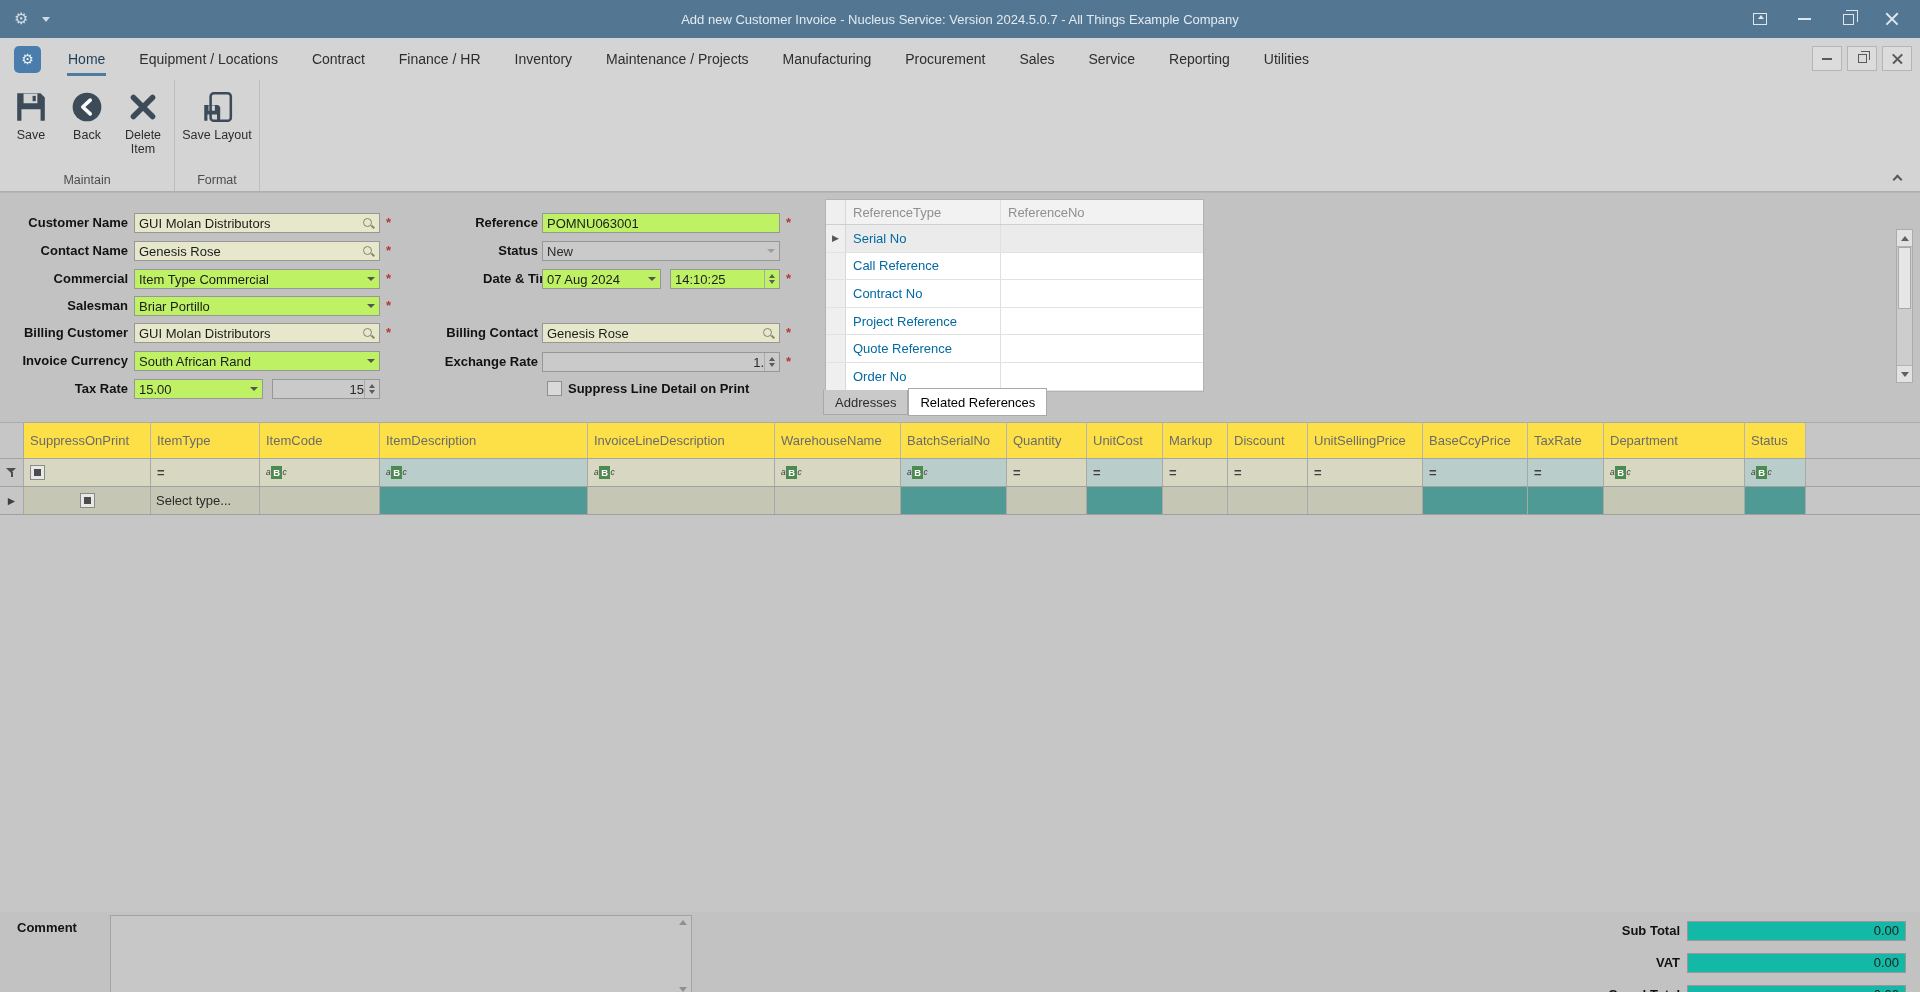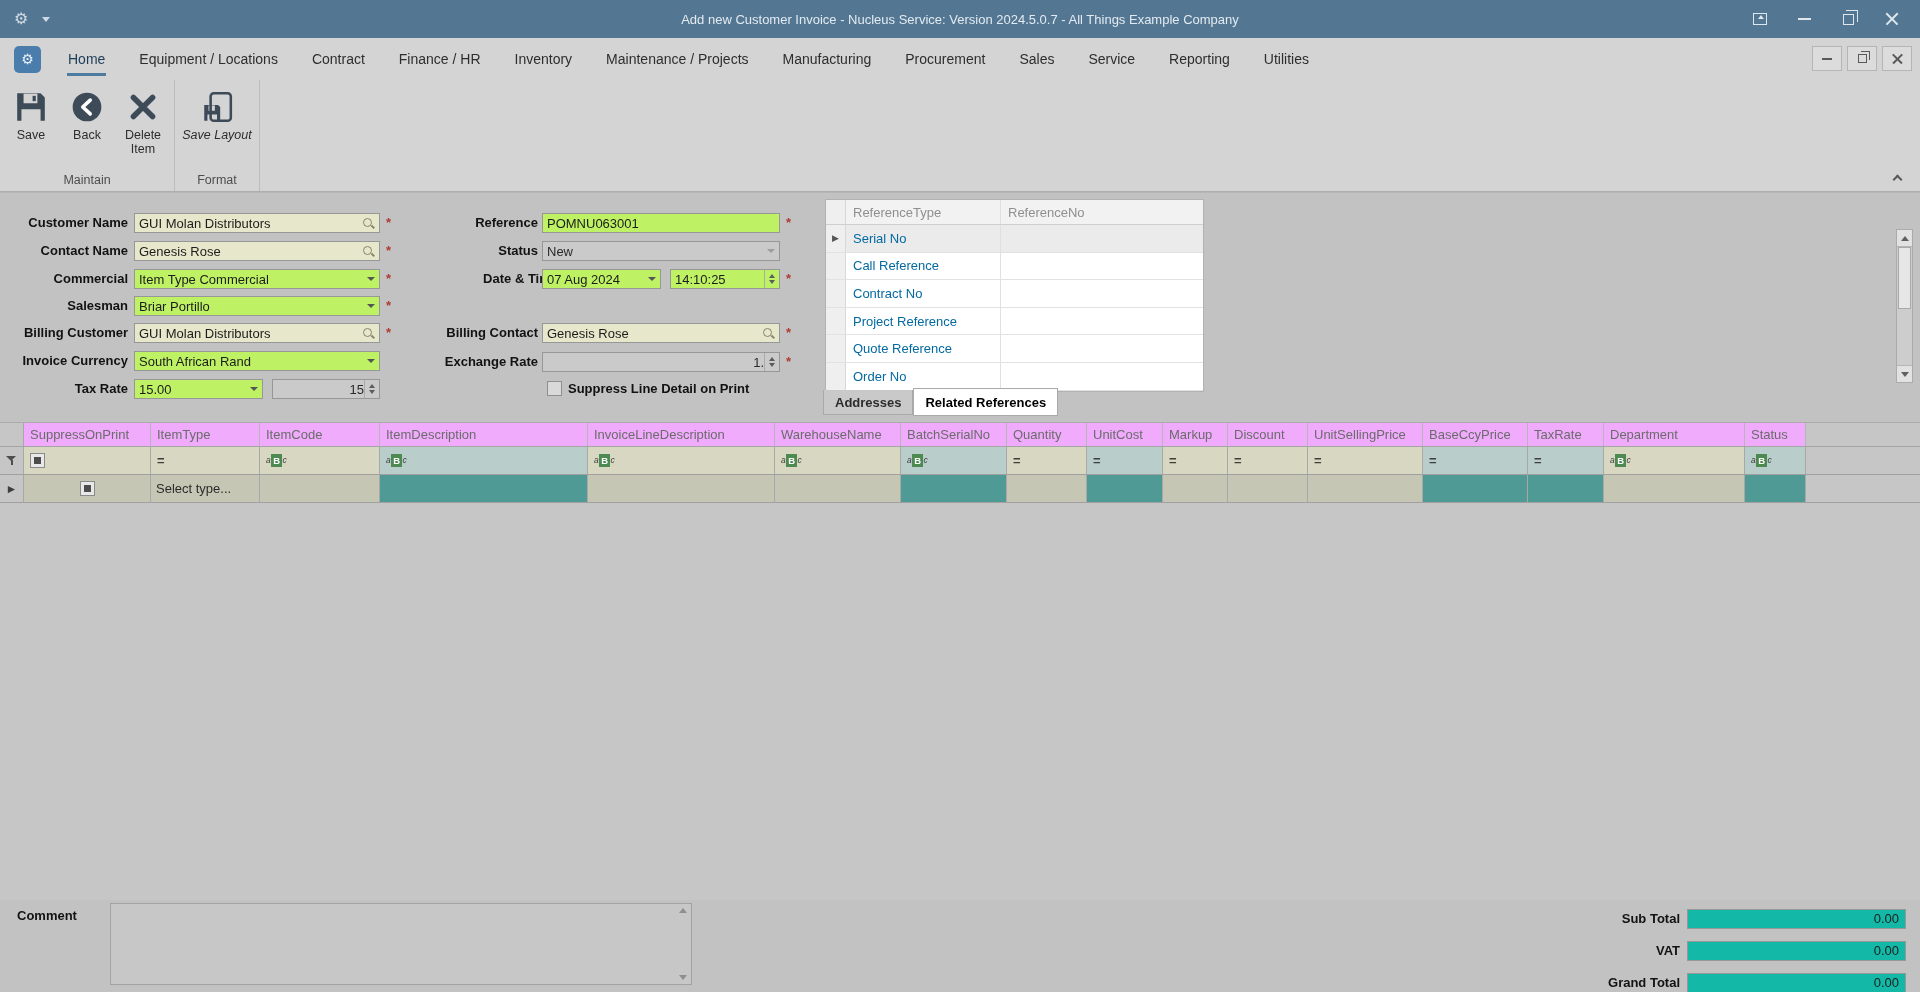--- a/index.html
+++ b/index.html
@@ -86,39 +86,39 @@
   .refpanel { position:absolute; left:825px; top:6px; width:379px; background:#fbfbfb; border:1px solid #b2b2b2; }
   .ref-row { display:flex; height:27.6px; border-bottom:1px solid #e2e2e2; background:#fff; }
   .ref-row.hdr { height:25px; background:#f2f2f2; border-bottom:1px solid #cfcfcf; }
   .ref-row.sel { background:#ebebeb; }
   .ref-ind { width:20px; flex:none; background:#efefef; border-right:1px solid #d8d8d8;
     display:flex; align-items:center; justify-content:center; font-size:9px; color:#555; }
   .ref-c1 { width:155px; flex:none; border-right:1px solid #e0e0e0; font-size:13px; color:#0369a1;
     display:flex; align-items:center; padding-left:7px; }
   .ref-c2 { flex:1; font-size:13px; display:flex; align-items:center; padding-left:7px; color:#2c2c2c; }
   .ref-row.hdr .ref-c1, .ref-row.hdr .ref-c2 { color:#8f8f8f; }
-  .reftabs { position:absolute; left:823px; top:197px; display:flex;font-weight:bold; }
+  .reftabs { position:absolute; left:823px; top:197px; display:flex; }
   .reftab { height:25px; padding:0 11px; font-size:13px; color:#2c2c2c; display:flex; align-items:center;
     background:#c9c9c9; border:1px solid #a9a9a9; border-top:none; cursor:default; }
   .reftab.active { background:#fff; border-top:1px solid #a9a9a9; height:28px; margin-top:-2px; z-index:2; color:#000; }
 
   
   .vscroll { position:absolute; left:1896px; top:36px; width:17px; height:154px;
     background:#cdcdcd; border:1px solid #ababab; display:flex; flex-direction:column; }
   .vs-btn { height:17px; background:#e2e2e2; border-bottom:1px solid #b5b5b5; display:flex; align-items:center; justify-content:center; }
   .vs-btn.bot { border-bottom:none; border-top:1px solid #b5b5b5; }
   .vs-thumb { height:62px; background:#e6e6e6; border:1px solid #a9a9a9; margin:0 1px; }
   .vs-sp { flex:1; }
   .tri-up { width:0;height:0;border-left:4px solid transparent;border-right:4px solid transparent;border-bottom:5px solid #606060;}
   .tri-dn { width:0;height:0;border-left:4px solid transparent;border-right:4px solid transparent;border-top:5px solid #606060;}
 
   
   .grid { background:#c2c2c2; }
   .g-row { display:flex; width:1920px; }
-  .g-header { height:25px; border-top:1px solid #ababab; border-bottom:1px solid #a5a5a5; background:#f0abfc; }
+  .g-header { height:37px; border-top:1px solid #ababab; border-bottom:1px solid #a5a5a5; background:#fde047; }
   .g-filter { height:28px; border-bottom:1px solid #a0a0a0; }
   .g-datarow { height:28px; border-bottom:1px solid #a0a0a0; }
   .g-ind { width:24px; flex:none; background:#c6c6c6; border-right:1px solid #a8a8a8;
     display:flex; align-items:center; justify-content:center; }
   .gh-cell { flex:none; font-size:13px; color:#6b6b6b; padding:0 6px; display:flex; align-items:center;
     border-right:1px solid #b6b6b6; overflow:hidden; white-space:nowrap; }
   .gf-cell { flex:none; background:#d8d8c2; border-right:1px solid #a8a8a8; display:flex; align-items:center; padding-left:6px; }
   .gf-cell.hl { background:#b9cdca; }
   .gd-cell { flex:none; background:#c6c6b4; border-right:1px solid #a8a8a8; display:flex; align-items:center;
     padding-left:5px; font-size:13px; color:#2b2b2b; overflow:hidden; white-space:nowrap; }
@@ -235,21 +235,21 @@
               <path d="M7 7 L25 25 M25 7 L7 25" stroke="#3d4b59" stroke-width="5.2" stroke-linecap="round"></path>
             </svg>
         </span>
         <span>Delete Item</span>
       </div>
     </div>
     <div class="rgroup-label">Maintain</div>
   </div>
   <div class="rgroup">
     <div class="rbtns">
-      <div class="rbtn" style="width:78px;font-style:italic;">
+      <div class="rbtn" style="width:78px;">
         <span class="ric">
           <svg width="34" height="34" viewBox="0 0 32 32">
             <rect x="10" y="3" width="19" height="26" rx="3" fill="none" stroke="#3d4b59" stroke-width="2.4"></rect>
             <path fill="#3d4b59" fill-rule="evenodd" d="M4 14 h13 l2 2 v13 h-15 z M8 14.5 h6 v5 h-6 z M7 23 h9 v6 h-9 z"></path>
           </svg>
         </span>
         <span>Save Layout</span>
       </div>
     </div>
     <div class="rgroup-label">Format</div>

